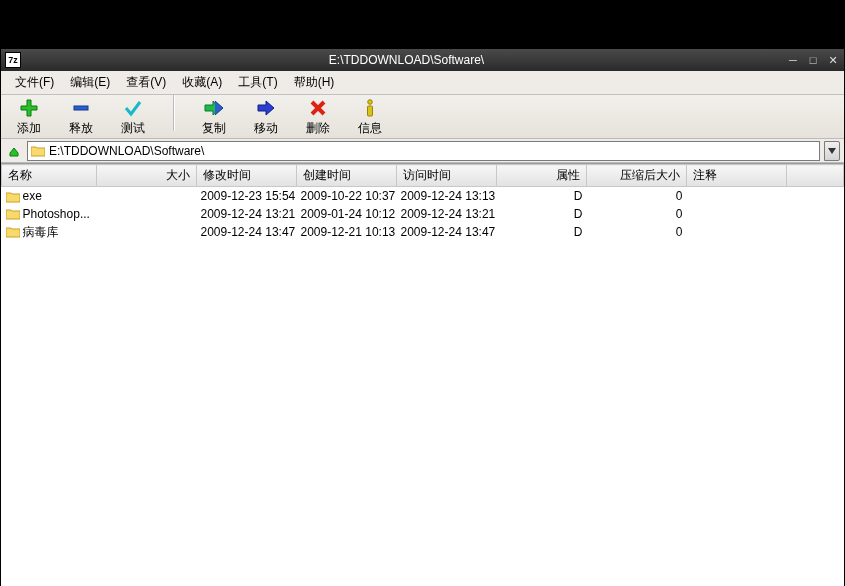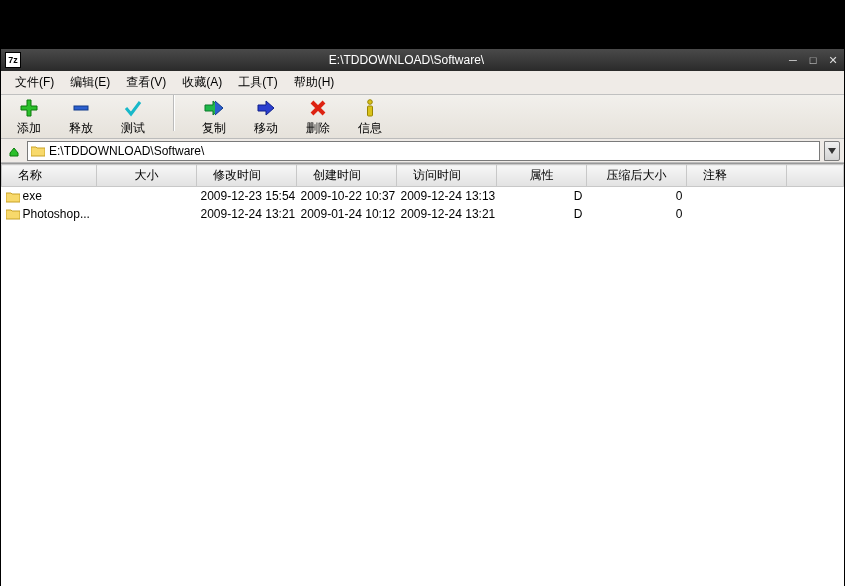--- a/index.html
+++ b/index.html
@@ -18,22 +18,22 @@
 .tb-btn .lbl { font-size: 12px; margin-top: 1px; }
 .sep { width: 1px; height: 36px; background: #bbb; margin: 0 8px; box-shadow: 1px 0 0 #fff; }
 .pathbar { background: #efebe7; height: 24px; display: flex; align-items: center; padding: 2px 4px; border-bottom: 1px solid #bbb; gap: 4px; }
 .up-btn { width: 18px; height: 18px; display: flex; align-items: center; justify-content: center; cursor: pointer; }
 .path-input { flex: 1; display: flex; align-items: center; background: #fff; border: 1px solid #7a7a7a; height: 20px; padding: 0 3px; }
 .path-input .ficon { margin-right: 4px; }
 .path-input input { border: none; outline: none; flex: 1; font-size: 12px; font-family: inherit; }
 .dropdown-btn { width: 16px; height: 20px; border: 1px solid #7a7a7a; background: linear-gradient(#f0f0f0,#d4d4d4); display: flex; align-items: center; justify-content: center; cursor: pointer; border-top-right-radius:2px; border-bottom-right-radius:2px; }
 .content { flex: 1; background: #fff; overflow: auto; border-top: 1px solid #999; }
 table { border-collapse: collapse; width: 100%; table-layout: fixed; }
-thead th { background: linear-gradient(#f7f7f7,#e2e2e2); border: 1px solid #c8c8c8; font-weight: normal; text-align: left; padding: 2px 16px; height: 20px; font-size: 12px; white-space: nowrap; overflow: hidden; }
-thead th.right { text-align: center; }
+thead th { background: linear-gradient(#f7f7f7,#e2e2e2); border: 1px solid #c8c8c8; font-weight: normal; text-align: left; padding: 2px 6px; height: 20px; font-size: 12px; white-space: nowrap; overflow: hidden; }
+thead th.right { text-align: right; }
 tbody td { padding: 1px 4px; height: 18px; white-space: nowrap; overflow: hidden; font-size: 12px; }
 tbody td.right { text-align: right; }
 .row-icon { display: inline-flex; vertical-align: middle; margin-right: 3px; }
 .statusbar { background: #efebe7; height: 22px; border-top: 1px solid #bbb; display: flex; align-items: center; font-size: 12px; }
 .status-cell { padding: 0 24px; border-right: 1px solid #c0c0c0; height: 100%; display: flex; align-items: center; text-align: center; }
 .status-cell:first-child { width: 150px; }
 svg { display: block; }
 </style>
 </head>
 <body>
@@ -193,20 +193,35 @@
               </span><span>Photoshop...</span></td>
             <td class="right"></td>
             <td>2009-12-24 13:21</td>
             <td>2009-01-24 10:12</td>
             <td>2009-12-24 13:21</td>
             <td class="right">D</td>
             <td class="right">0</td>
             <td></td>
             <td></td>
           </tr>
+          <tr>
+            <td><span class="row-icon">
+                <svg width="14" height="12" viewBox="0 0 14 12">
+                  <path d="M0 2h5l1 1h8v8H0z" fill="#f8d96b" stroke="#c9a227"></path>
+                </svg>
+              </span><span>病毒库</span></td>
+            <td class="right"></td>
+            <td>2009-12-24 13:47</td>
+            <td>2009-12-21 10:13</td>
+            <td>2009-12-24 13:47</td>
+            <td class="right">D</td>
+            <td class="right">0</td>
+            <td></td>
+            <td></td>
+          </tr>
         </tbody>
     </table>
   </div>
 
   <div class="statusbar">
     <div class="status-cell">选定 0 个项目</div>
     <div class="status-cell" style="flex:1"></div>
   </div>
 </div>
 

